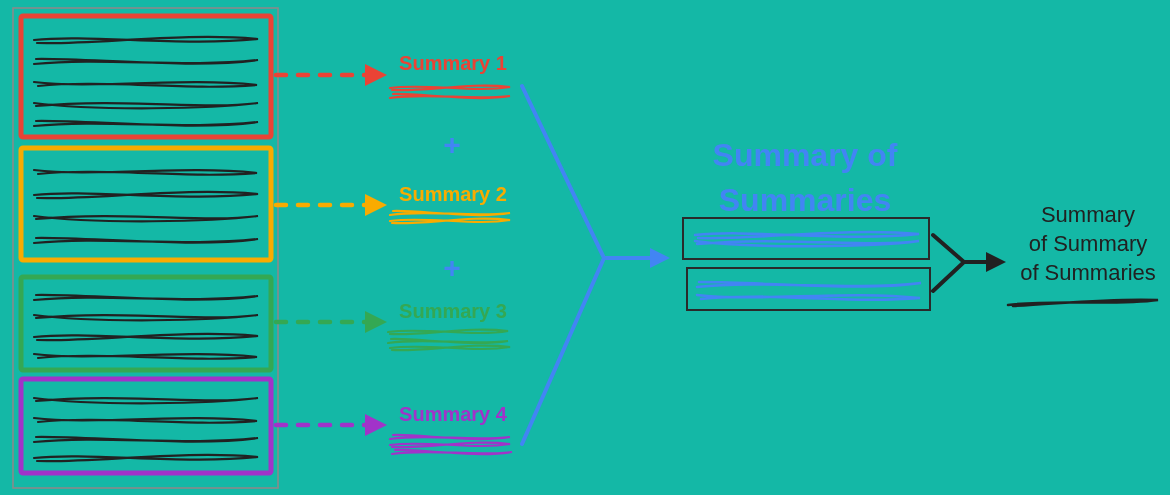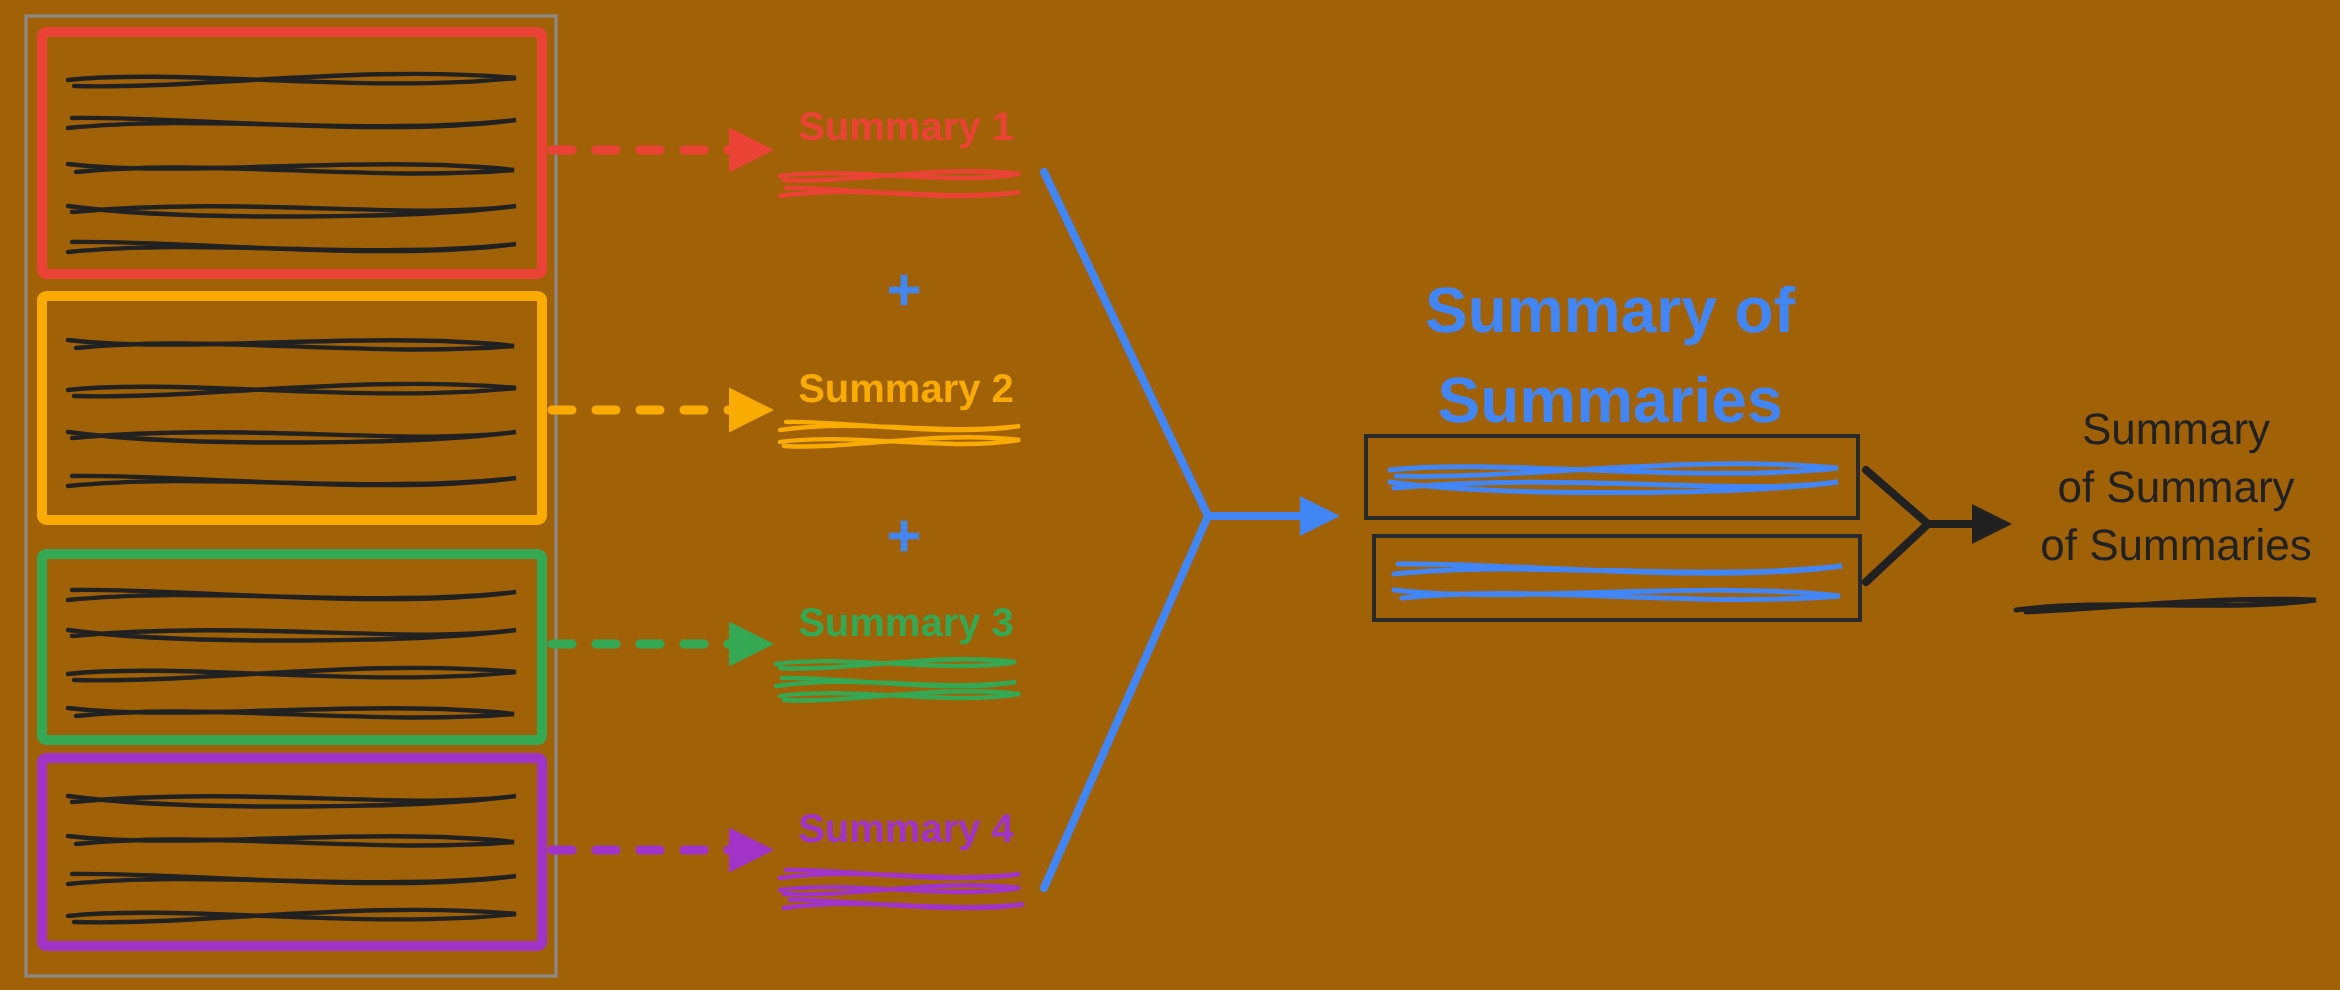--- a/index.html
+++ b/index.html
@@ -5,21 +5,21 @@
   html, body {
     margin: 0;
     padding: 0;
     background: #ffffff;
     font-family: "Liberation Sans", sans-serif;
   }
   .canvas {
     position: relative;
     width: 1170px;
     height: 495px;
-    background: #a16207;
+    background: #14b8a6;
     overflow: hidden;
   }
   svg { display: block; }
   text {
     font-family: "Liberation Sans", "DejaVu Sans", sans-serif;
   }
   .summary-label {
     font-size: 20px;
     font-weight: 700;
   }

